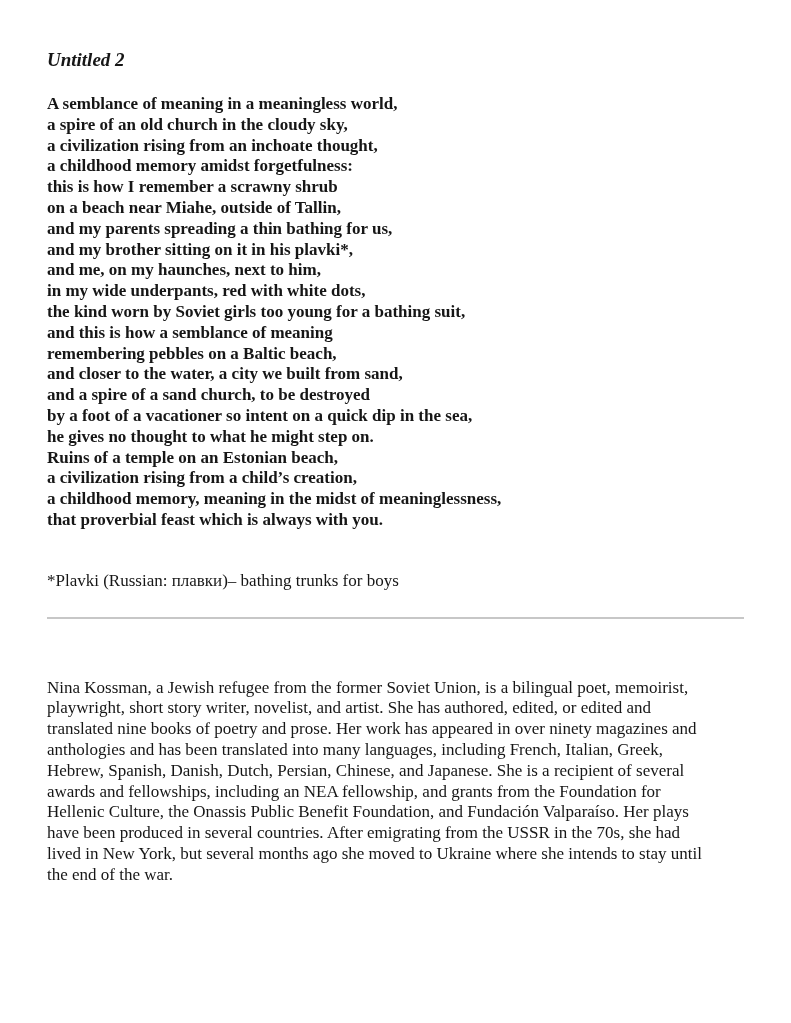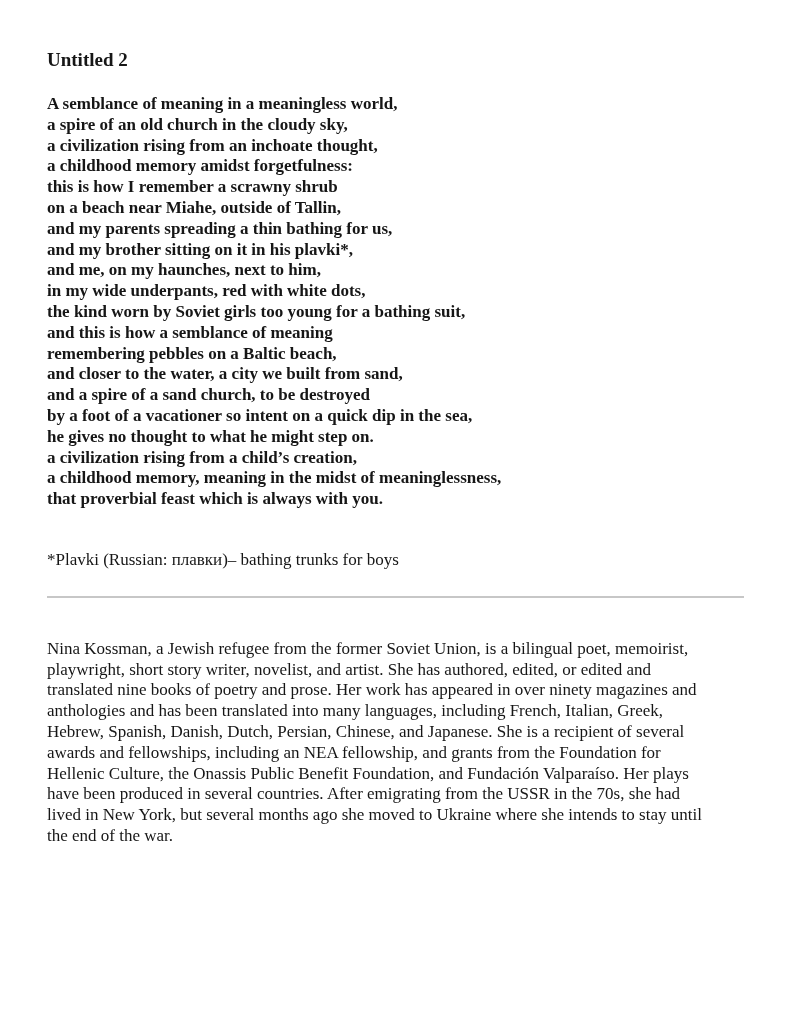--- a/index.html
+++ b/index.html
@@ -18,20 +18,21 @@
     box-sizing: border-box;
     width: 791px;
     height: 1023px;
     padding: 50px 47px 0 47px;
   }
   .title {
     margin: 0;
     font-size: 19px;
     line-height: 20px;
     font-weight: bold;
+    font-style: italic;
   }
   .poem {
     margin-top: 24px;
     font-size: 17px;
     line-height: 20.8px;
     font-weight: bold;
   }
   .poem .line,
   .bio .line {
     white-space: pre;
@@ -41,21 +42,21 @@
     font-size: 17px;
     line-height: 20.8px;
   }
   .divider {
     margin: 25px 0 0 0;
     border: none;
     height: 2px;
     background: var(--divider, #c7c7c7);
   }
   .bio {
-    margin-top: 41px;
+    margin-top: 59px;
     font-size: 17px;
     line-height: 20.8px;
   }
 </style>
 </head>
 <body>
 
 <div class="page">
 
   <h1 class="title">Untitled 2</h1>
@@ -71,20 +72,21 @@
       <div class="line">and my brother sitting on it in his plavki*,</div>
       <div class="line">and me, on my haunches, next to him,</div>
       <div class="line">in my wide underpants, red with white dots,</div>
       <div class="line">the kind worn by Soviet girls too young for a bathing suit,</div>
       <div class="line">and this is how a semblance of meaning</div>
       <div class="line">remembering pebbles on a Baltic beach,</div>
       <div class="line">and closer to the water, a city we built from sand,</div>
       <div class="line">and a spire of a sand church, to be destroyed</div>
       <div class="line">by a foot of a vacationer so intent on a quick dip in the sea,</div>
       <div class="line">he gives no thought to what he might step on.</div>
+      <div class="line">Ruins of a temple on an Estonian beach,</div>
       <div class="line">a civilization rising from a child’s creation,</div>
       <div class="line">a childhood memory, meaning in the midst of meaninglessness,</div>
       <div class="line">that proverbial feast which is always with you.</div>
     </div>
 
   <p class="footnote">*Plavki (Russian: плавки)– bathing trunks for boys</p>
 
   <hr class="divider">
 
   <div class="bio">

